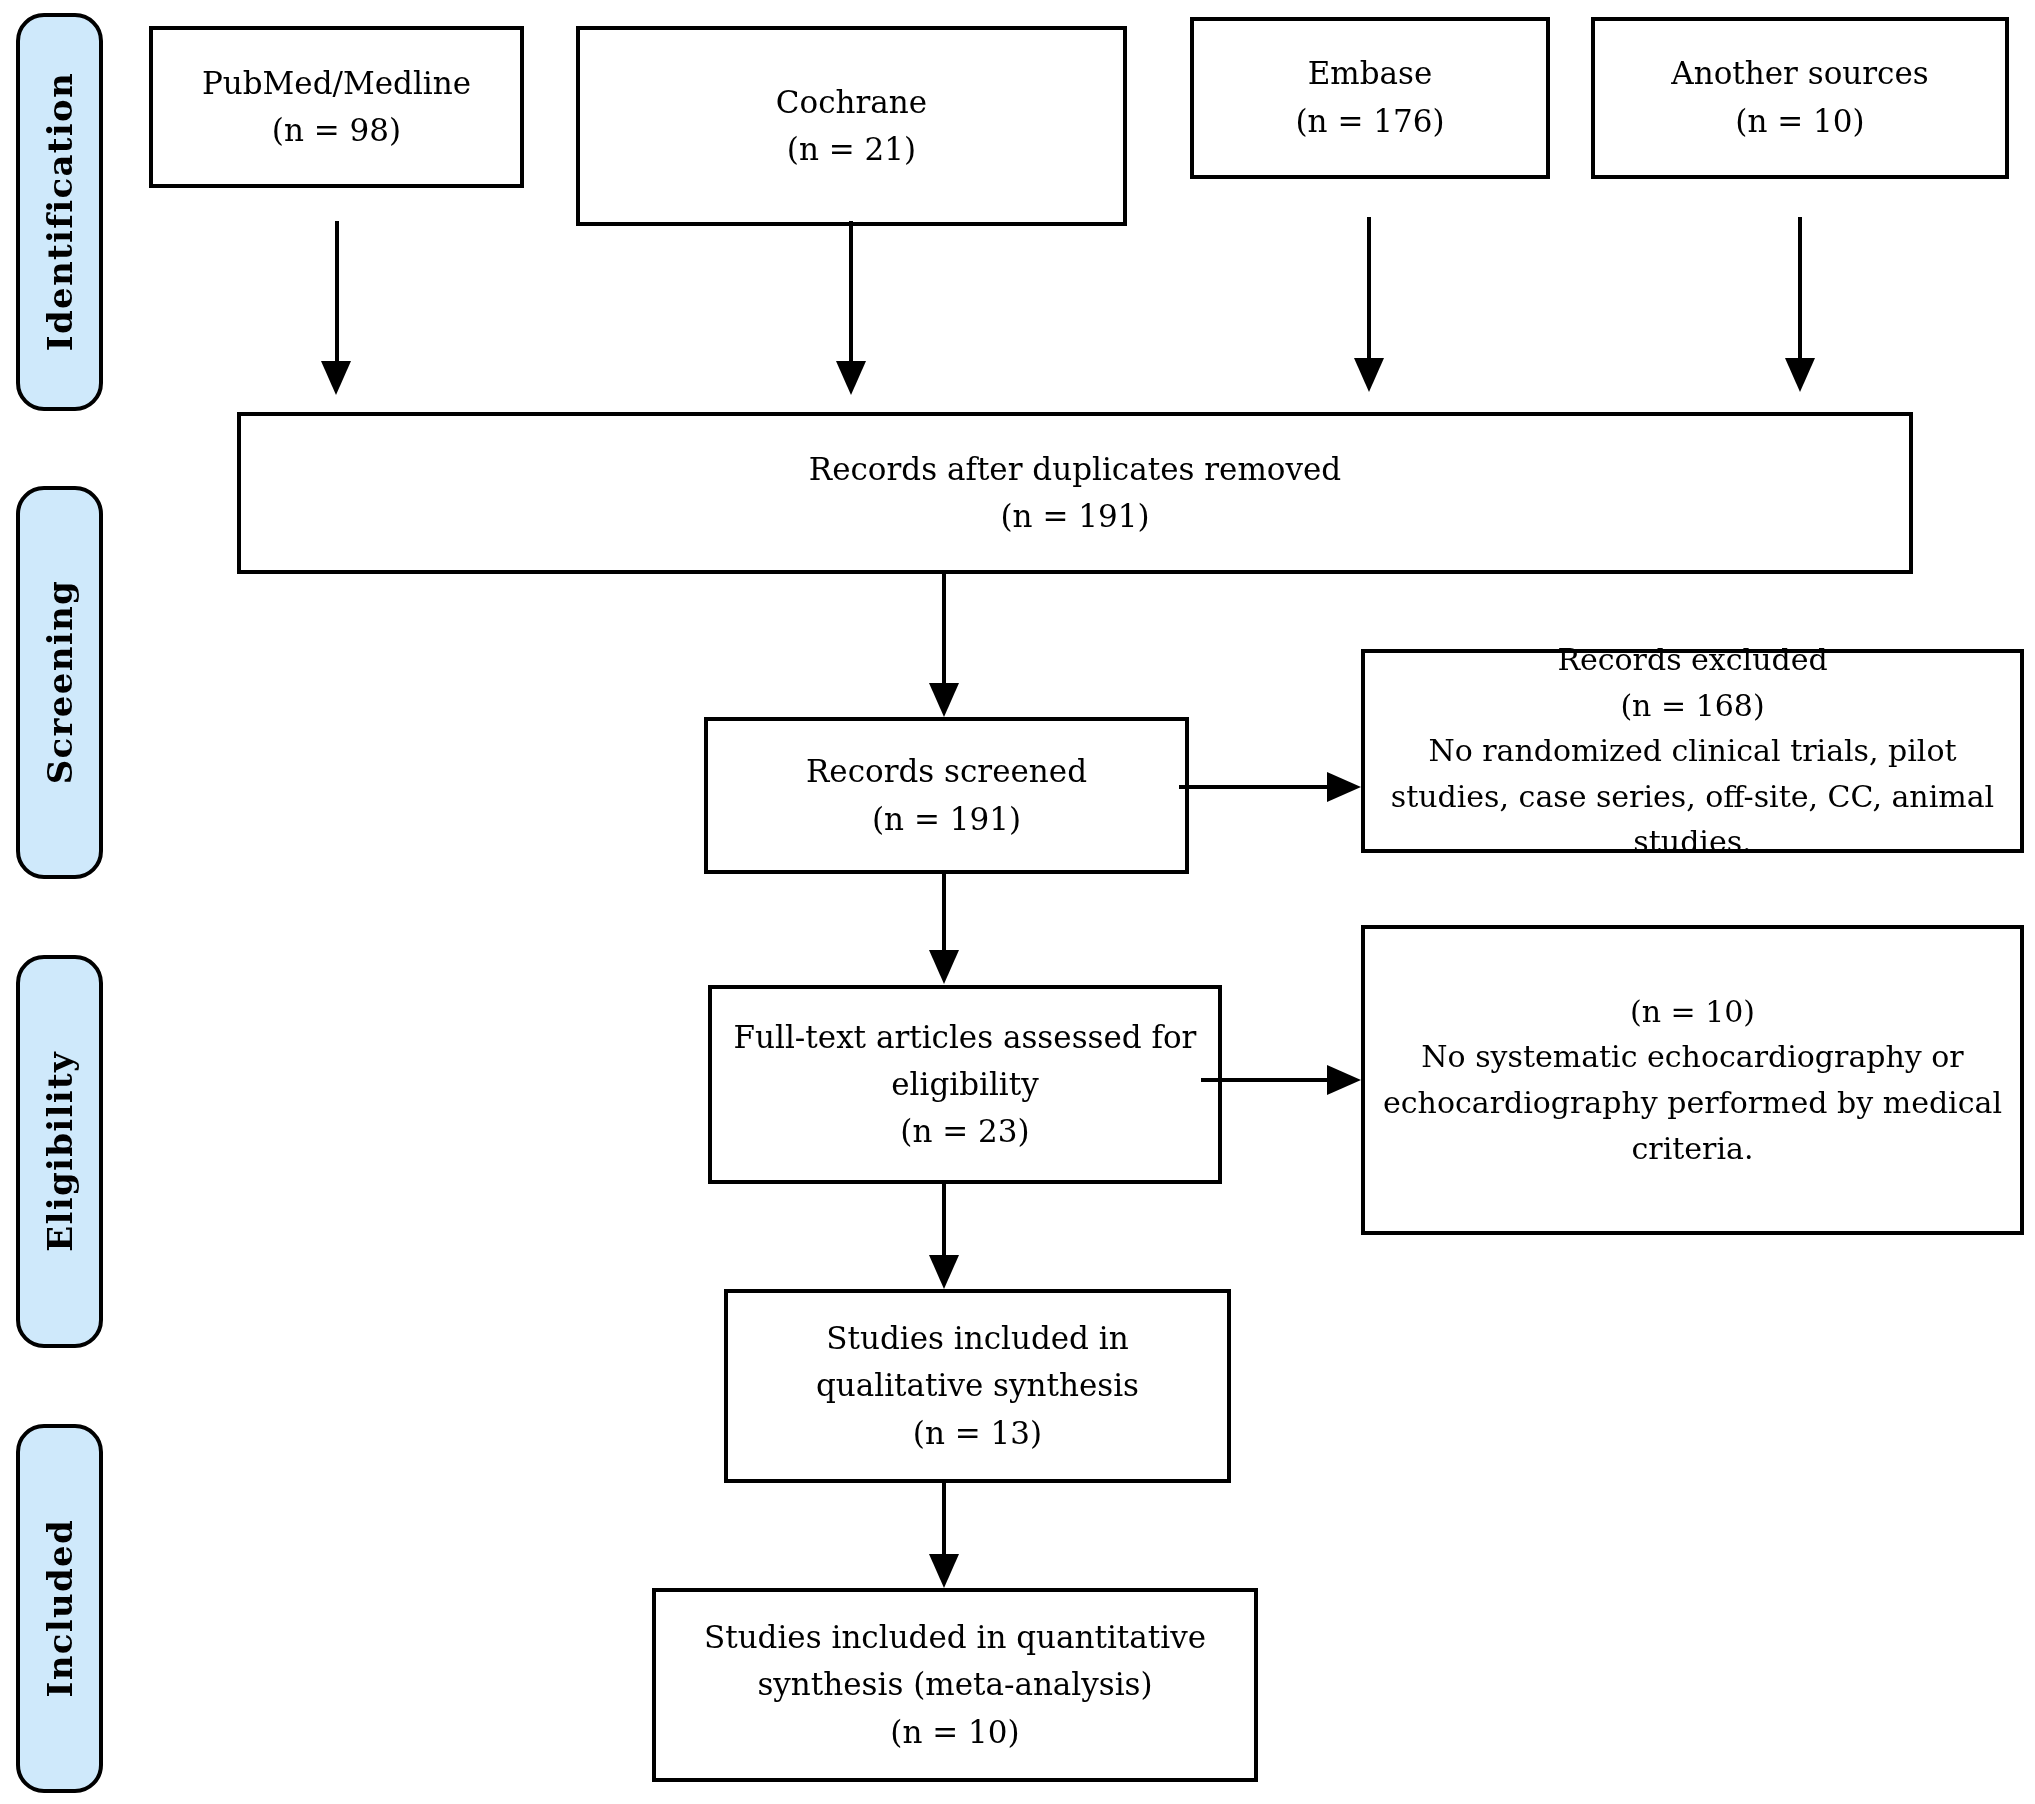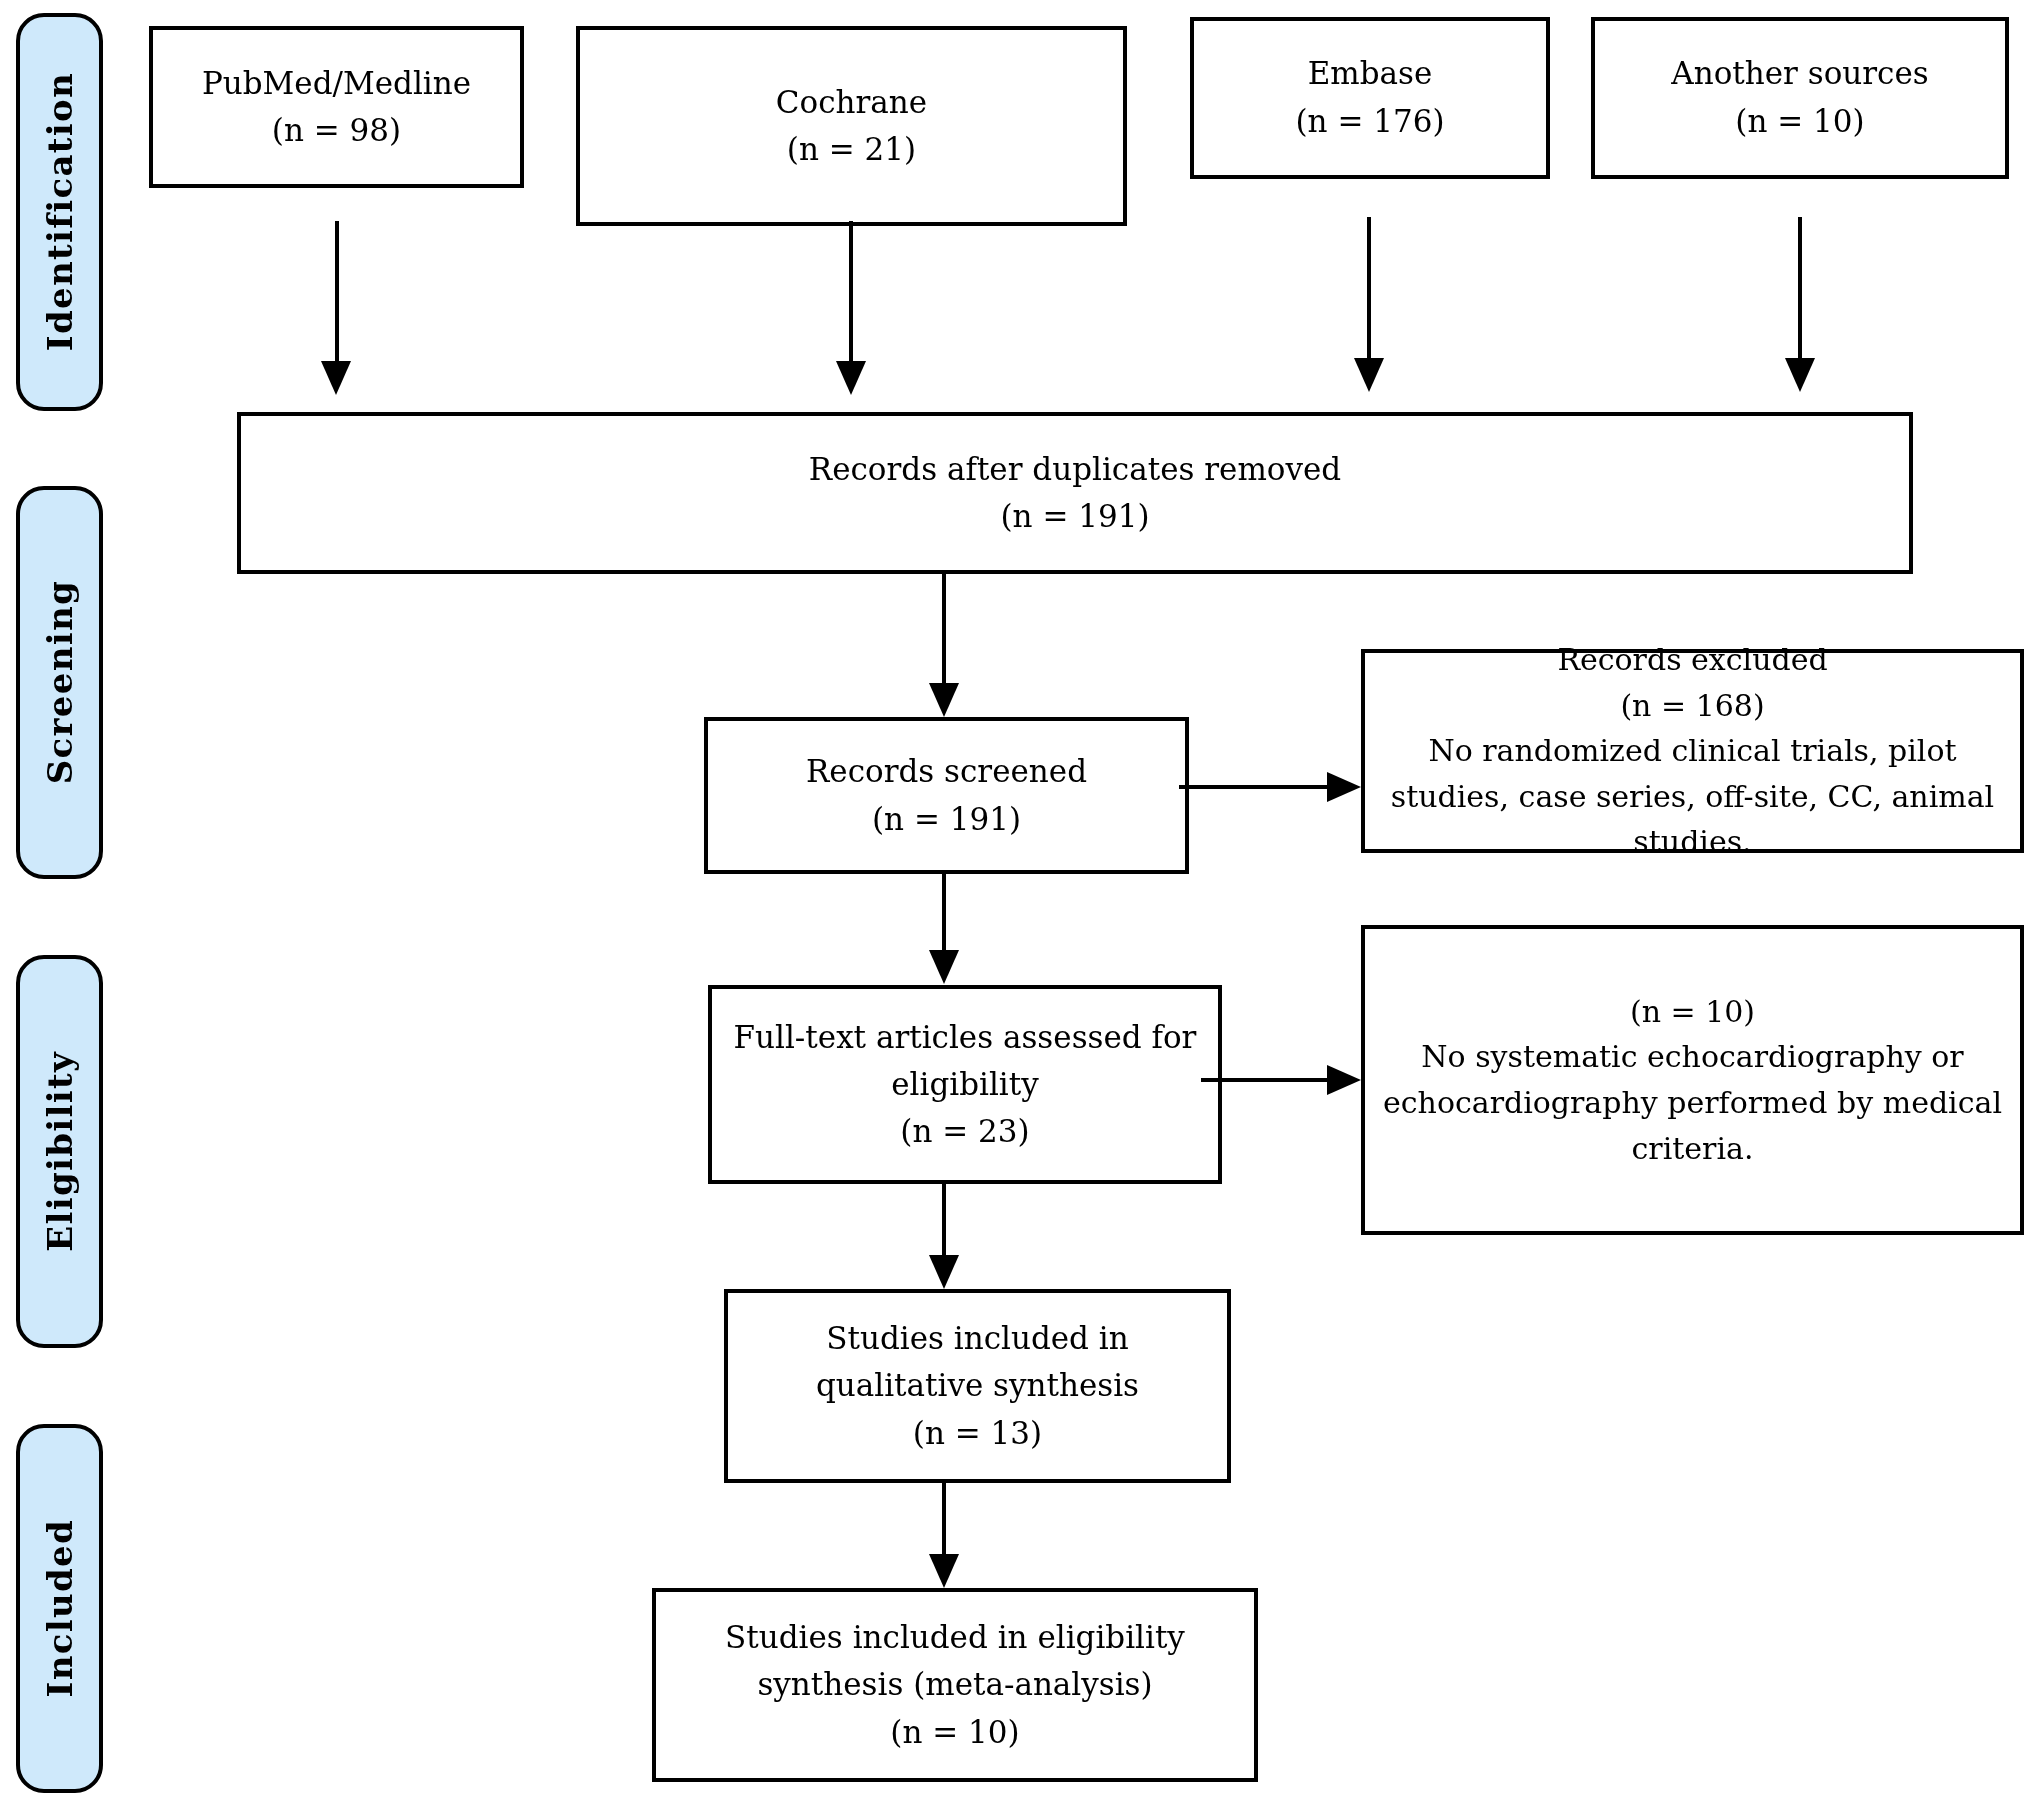--- a/index.html
+++ b/index.html
@@ -183,18 +183,18 @@
 
   <div class="box" id="box-qualitative">
     <div>Studies included in qualitative synthesis</div>
     <div>(n = 13)</div>
   </div>
 
   <div class="vshaft" style="left:942px; top:1483px; height:74px"></div>
   <div class="vhead" style="left:929px; top:1554px"></div>
 
   <div class="box" id="box-quantitative">
-    <div>Studies included in eligibility synthesis (meta-analysis)</div>
+    <div>Studies included in quantitative synthesis (meta-analysis)</div>
     <div>(n = 10)</div>
   </div>
 
 </div>
 
 
 </body></html>

